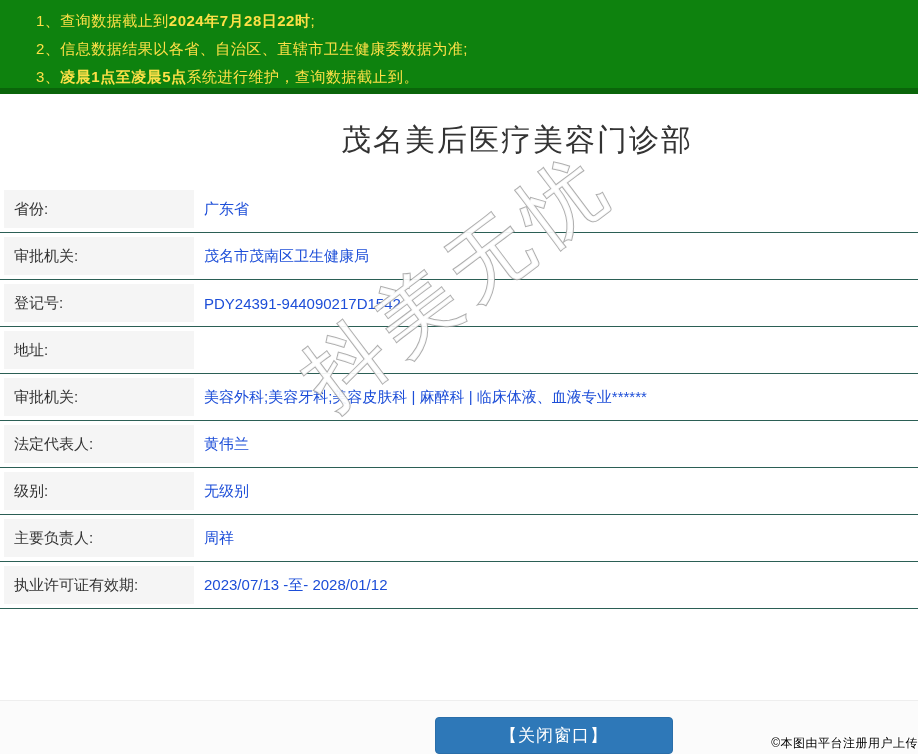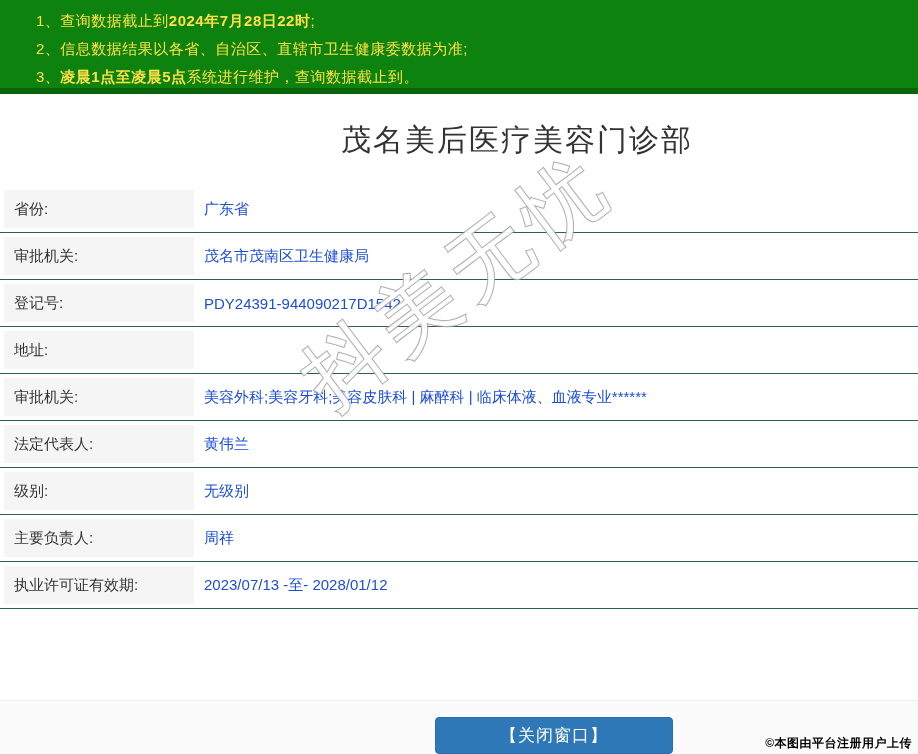--- a/index.html
+++ b/index.html
@@ -111,23 +111,23 @@
     border:1px solid #2a6ea9;
     border-radius:4px;
     color:#fff;
     font-size:17px;
     letter-spacing:1px;
     cursor:pointer;
     font-family:"Liberation Sans", sans-serif;
   }
   .copyright {
     position:absolute;
-    right:6px; bottom:2px;
+    right:0; bottom:2px;
     font-size:12px;
-    font-weight:bold;
+    font-weight:normal;
     color:#000;
     letter-spacing:0.5px;
     text-shadow:
       -1px -1px 0 #fff, 1px -1px 0 #fff,
       -1px  1px 0 #fff, 1px  1px 0 #fff,
        0 0 2px #fff;
     z-index:8;
   }
 </style>
 </head>

